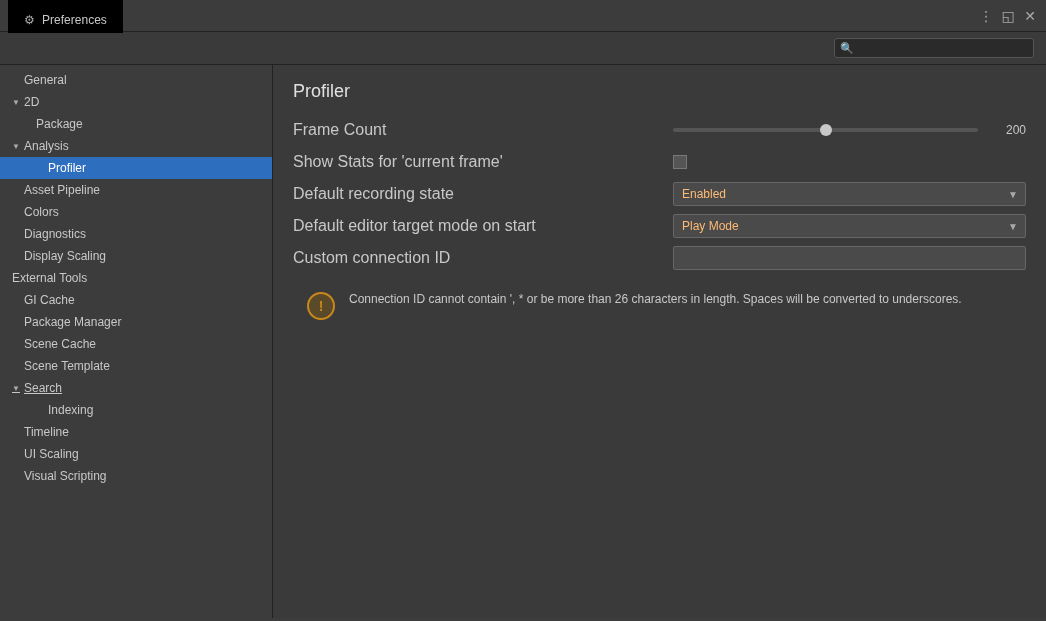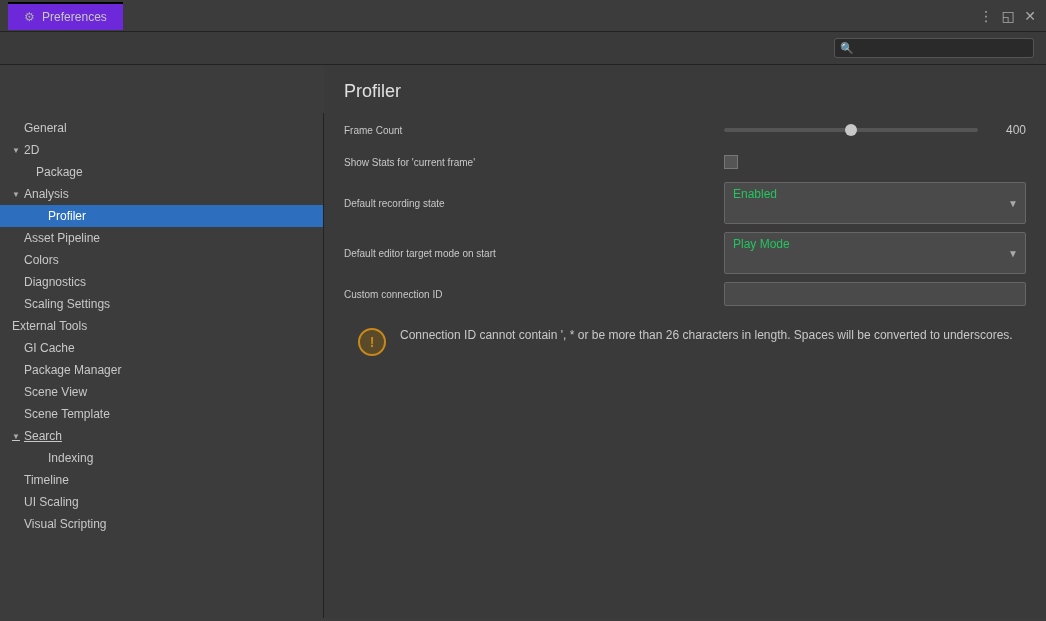--- a/index.html
+++ b/index.html
@@ -17,22 +17,22 @@
     .title-bar {
       background: #3c3c3c;
       height: 32px;
       display: flex;
       align-items: center;
       padding: 0 8px;
       border-bottom: 1px solid #222;
       position: relative;
     }
     .title-bar-tab {
-      background: #6d28d9;
-      border-top: 2px solid #000000;
+      background: #000000;
+      border-top: 8px solid #000000;
       padding: 6px 16px;
       font-size: 12px;
       color: #c8c8c8;
     }
     .title-bar-actions {
       position: absolute;
       right: 8px;
       display: flex;
       gap: 6px;
       align-items: center;
@@ -81,26 +81,25 @@
     }
 
     
     .main-layout {
       display: flex;
       height: calc(621px - 32px - 36px);
     }
 
     
     .sidebar {
-      width: 324px;
+      width: 273px;
       background: #3c3c3c;
       border-right: 1px solid #222;
       overflow-y: auto;
       padding: 4px 0;
-      margin-top: 48px;
     }
     .sidebar-item {
       padding: 4px 12px;
       cursor: pointer;
       color: #c8c8c8;
       font-size: 12px;
       display: flex;
       align-items: center;
       user-select: none;
     }
@@ -135,21 +134,21 @@
     
     .setting-row {
       display: flex;
       align-items: center;
       margin-bottom: 8px;
       min-height: 24px;
     }
     .setting-label {
       width: 380px;
       color: #c8c8c8;
-      font-size: 10px;
+      font-size: 16px;
     }
     .setting-control {
       flex: 1;
       display: flex;
       align-items: center;
     }
 
     
     .slider-wrap {
       display: flex;
@@ -192,22 +191,22 @@
 
     
     .select-wrap {
       position: relative;
       width: 100%;
     }
     .select-box {
       width: 100%;
       background: #4a4a4a;
       border: 1px solid #666;
-      color: #22c55e;
-      padding: 4px 28px 22px 8px;
+      color: #fdba74;
+      padding: 4px 28px 4px 8px;
       font-size: 12px;
       cursor: pointer;
       appearance: none;
       -webkit-appearance: none;
       outline: none;
       border-radius: 2px;
     }
     .select-arrow {
       position: absolute;
       right: 8px;
@@ -324,37 +323,37 @@
       <div class="sidebar-item" style="padding-left: 12px;">
         <span class="triangle empty"></span>
         <span>Colors</span>
       </div>
       <div class="sidebar-item" style="padding-left: 12px;">
         <span class="triangle empty"></span>
         <span>Diagnostics</span>
       </div>
       <div class="sidebar-item" style="padding-left: 12px;">
         <span class="triangle empty"></span>
-        <span>Scaling Settings</span>
+        <span>Display Scaling</span>
       </div>
       <div class="sidebar-item" style="padding-left: 0;">
         <span class="triangle empty"></span>
         <span>External Tools</span>
       </div>
       <div class="sidebar-item" style="padding-left: 12px;">
         <span class="triangle empty"></span>
         <span>GI Cache</span>
       </div>
       <div class="sidebar-item" style="padding-left: 12px;">
         <span class="triangle empty"></span>
         <span>Package Manager</span>
       </div>
       <div class="sidebar-item" style="padding-left: 12px;">
         <span class="triangle empty"></span>
-        <span>Scene View</span>
+        <span>Scene Cache</span>
       </div>
       <div class="sidebar-item" style="padding-left: 12px;">
         <span class="triangle empty"></span>
         <span>Scene Template</span>
       </div>
       <div class="sidebar-item" style="padding-left: 12px; text-decoration: underline;">
         <span class="triangle down"></span>
         <span>Search</span>
       </div>
       <div class="sidebar-item" style="padding-left: 36px;">
@@ -377,21 +376,21 @@
 
   <div class="content">
     <div class="content-title">Profiler</div>
 
     <div id="settings-container">
         <div class="setting-row">
           <div class="setting-label">Frame Count</div>
           <div class="setting-control">
             <div class="slider-wrap">
               <input type="range" class="slider" min="0" max="600" value="300" style="">
-              <span class="slider-value">400</span>
+              <span class="slider-value">200</span>
             </div>
           </div>
         </div>
         <div class="setting-row">
           <div class="setting-label">Show Stats for 'current frame'</div>
           <div class="setting-control">
             <div class="checkbox"></div>
           </div>
         </div>
         <div class="setting-row">

